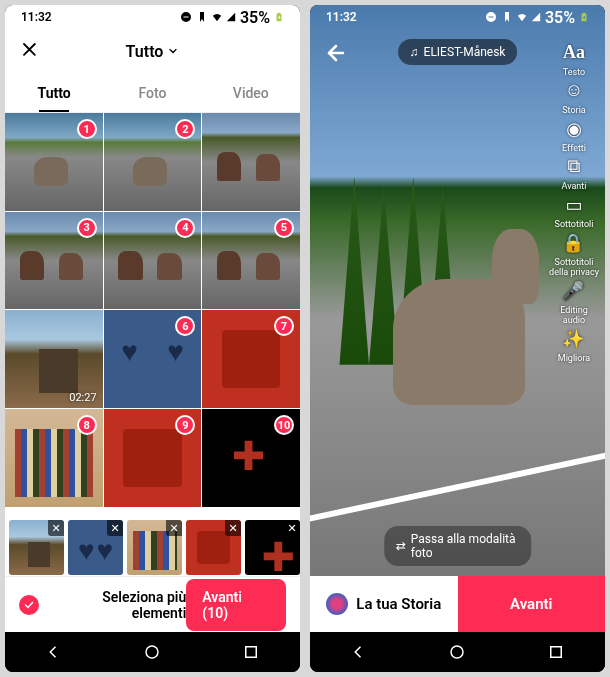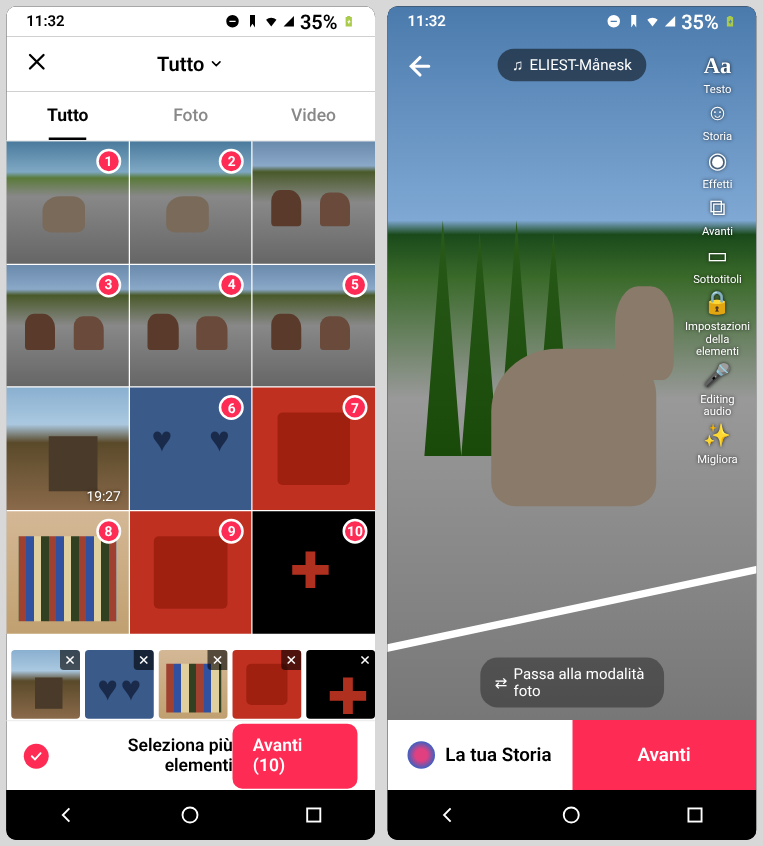--- a/index.html
+++ b/index.html
@@ -388,21 +388,21 @@
         <div class="cell cows">
           <div class="badge">3</div>
         </div>
         <div class="cell cows">
           <div class="badge">4</div>
         </div>
         <div class="cell cows">
           <div class="badge">5</div>
         </div>
         <div class="cell cabin">
-          <div class="duration">19:27</div>
+          <div class="duration">02:27</div>
         </div>
         <div class="cell blue-door">
           <div class="badge">6</div>
         </div>
         <div class="cell red-box">
           <div class="badge">7</div>
         </div>
         <div class="cell books">
           <div class="badge">8</div>
         </div>
@@ -512,21 +512,21 @@
       <div class="tool">
         <span class="ic">⧉</span>
         <span>Avanti</span>
       </div>
       <div class="tool">
         <span class="ic">▭</span>
         <span>Sottotitoli</span>
       </div>
       <div class="tool">
         <span class="ic">🔒</span>
-        <span>Impostazioni della elementi</span>
+        <span>Sottotitoli della privacy</span>
       </div>
       <div class="tool">
         <span class="ic">🎤</span>
         <span>Editing audio</span>
       </div>
       <div class="tool">
         <span class="ic">✨</span>
         <span>Migliora</span>
       </div>
     </div>

